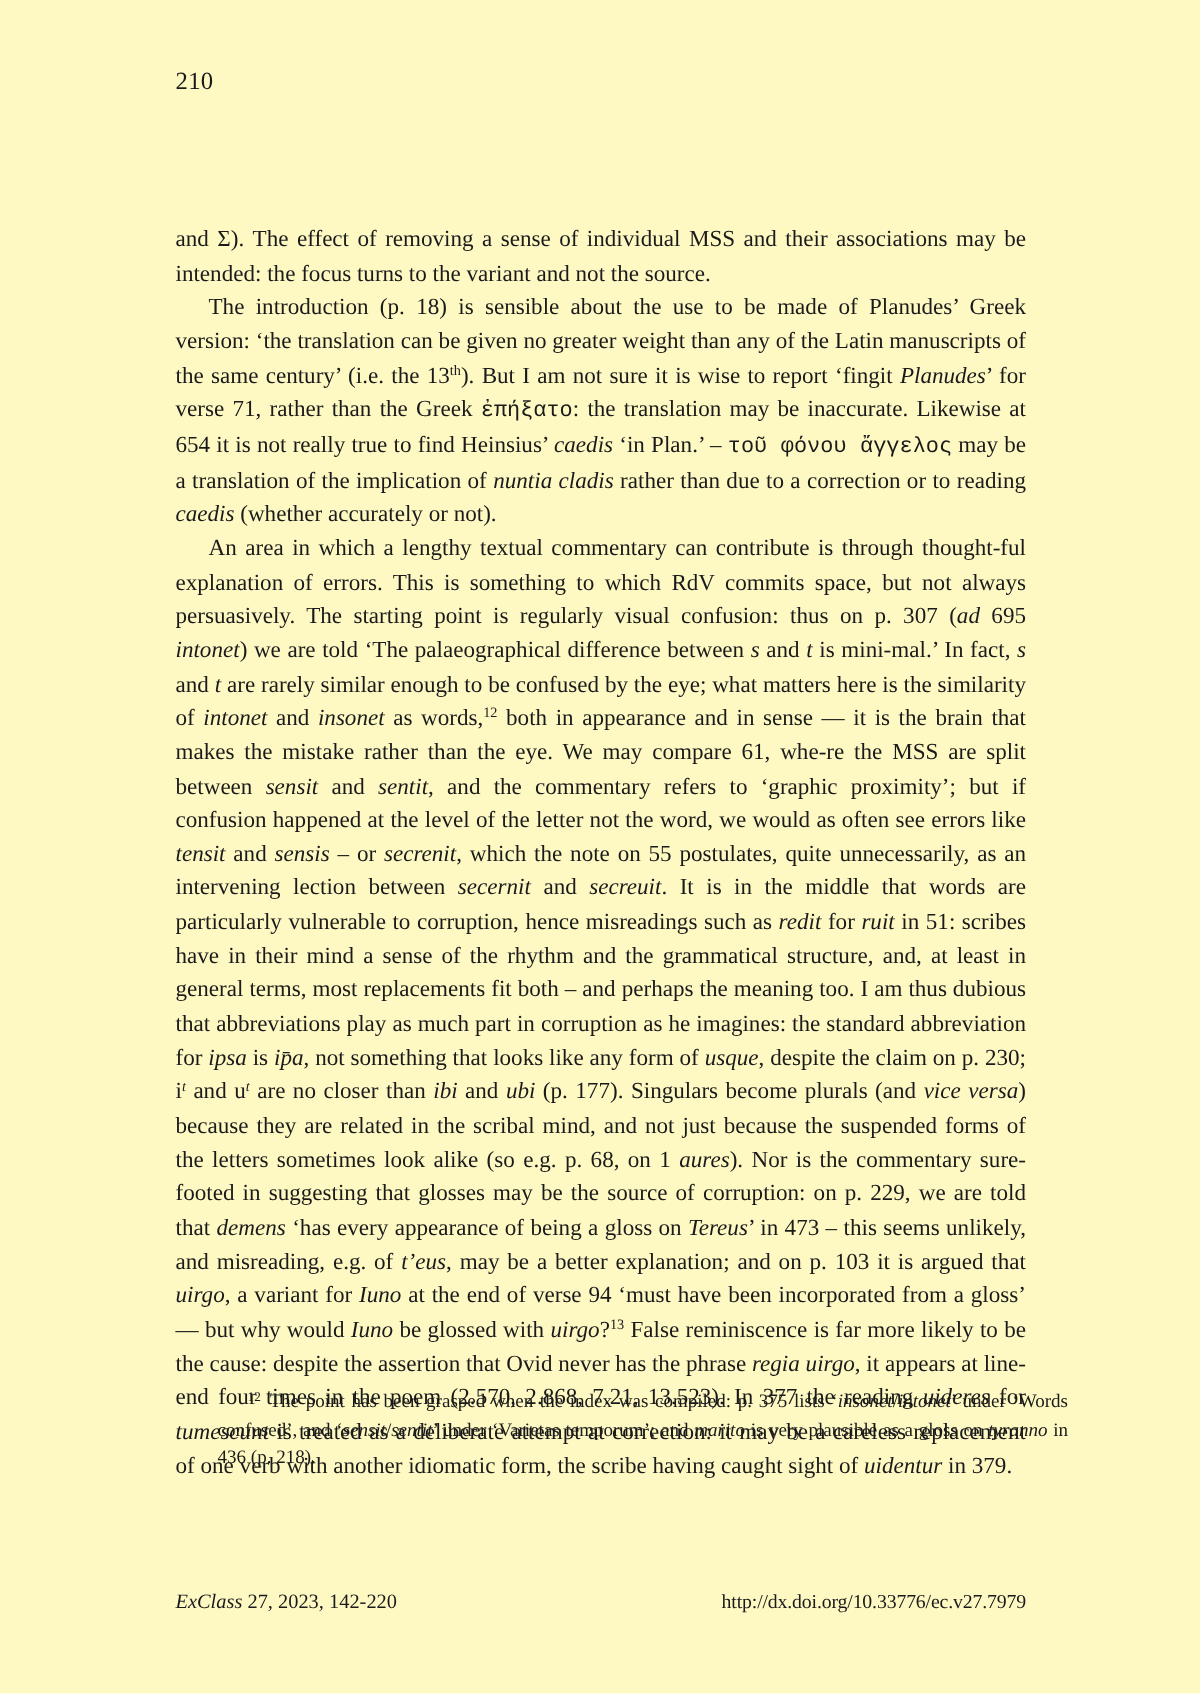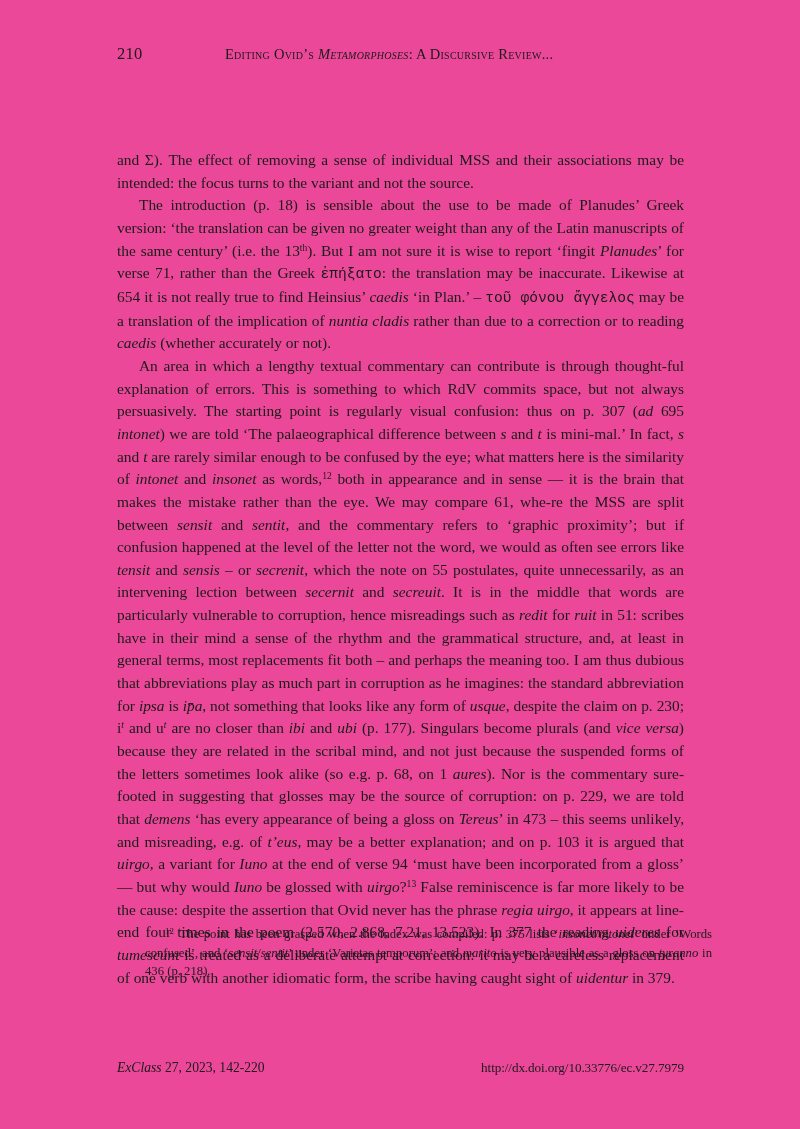--- a/index.html
+++ b/index.html
@@ -13,21 +13,21 @@
     position: relative;
     font-family: "Liberation Serif", "DejaVu Serif", serif;
     color: #1a1a1a;
     -webkit-font-smoothing: antialiased;
   }
   .page {
     position: absolute;
     left: 0; top: 0;
     width: 800px;
     height: 1129px;
-    background: #ec4899;
+    background: #fef9c3;
     overflow: hidden;
   }
 
   
   .running-head {
     position: absolute;
     left: 117px;
     top: 44px;
     width: 567px;
     height: 22px;
@@ -120,23 +120,20 @@
     letter-spacing: -0.1px;
   }
 </style>
 </head>
 <body>
 
 <div class="page">
 
   <div class="running-head">
     <span class="folio">210</span>
-    <span class="head-title">
-      <span>Editing Ovid’s </span><i>Metamorphoses</i><span>: A Discursive Review...</span>
-    </span>
   </div>
 
   <div class="body-text">
     <p>and Σ). The effect of removing a sense of individual MSS and their associations may be intended: the focus turns to the variant and not the source.</p>
     <p class="indented">The introduction (p. 18) is sensible about the use to be made of Planudes’ Greek version: ‘the translation can be given no greater weight than any of the Latin manuscripts of the same century’ (i.e. the 13<sup>th</sup>). But I am not sure it is wise to report ‘fingit <i>Planudes</i>’ for verse 71, rather than the Greek <span class="grk">ἐπήξατο</span>: the translation may be inaccurate. Likewise at 654 it is not really true to find Heinsius’ <i>caedis</i> ‘in Plan.’ – <span class="grk">τοῦ φόνου ἄγγελος</span> may be a translation of the implication of <i>nuntia cladis</i> rather than due to a correction or to reading <i>caedis</i> (whether accurately or not).</p>
     <p class="indented">An area in which a lengthy textual commentary can contribute is through thought-ful explanation of errors. This is something to which RdV commits space, but not always persuasively. The starting point is regularly visual confusion: thus on p. 307 (<i>ad</i> 695 <i>intonet</i>) we are told ‘The palaeographical difference between <i>s</i> and <i>t</i> is mini-mal.’ In fact, <i>s</i> and <i>t</i> are rarely similar enough to be confused by the eye; what matters here is the similarity of <i>intonet</i> and <i>insonet</i> as words,<sup>12</sup> both in appearance and in sense — it is the brain that makes the mistake rather than the eye. We may compare 61, whe-re the MSS are split between <i>sensit</i> and <i>sentit</i>, and the commentary refers to ‘graphic proximity’; but if confusion happened at the level of the letter not the word, we would as often see errors like <i>tensit</i> and <i>sensis</i> – or <i>secrenit</i>, which the note on 55 postulates, quite unnecessarily, as an intervening lection between <i>secernit</i> and <i>secreuit</i>. It is in the middle that words are particularly vulnerable to corruption, hence misreadings such as <i>redit</i> for <i>ruit</i> in 51: scribes have in their mind a sense of the rhythm and the grammatical structure, and, at least in general terms, most replacements fit both – and perhaps the meaning too. I am thus dubious that abbreviations play as much part in corruption as he imagines: the standard abbreviation for <i>ipsa</i> is <i>ip̄a</i>, not something that looks like any form of <i>usque</i>, despite the claim on p. 230; i<sup class="it">t</sup> and u<sup class="it">t</sup> are no closer than <i>ibi</i> and <i>ubi</i> (p. 177). Singulars become plurals (and <i>vice versa</i>) because they are related in the scribal mind, and not just because the suspended forms of the letters sometimes look alike (so e.g. p. 68, on 1 <i>aures</i>). Nor is the commentary sure-footed in suggesting that glosses may be the source of corruption: on p. 229, we are told that <i>demens</i> ‘has every appearance of being a gloss on <i>Tereus</i>’ in 473 – this seems unlikely, and misreading, e.g. of <i>t’eus</i>, may be a better explanation; and on p. 103 it is argued that <i>uirgo</i>, a variant for <i>Iuno</i> at the end of verse 94 ‘must have been incorporated from a gloss’ — but why would <i>Iuno</i> be glossed with <i>uirgo</i>?<sup>13</sup> False reminiscence is far more likely to be the cause: despite the assertion that Ovid never has the phrase <i>regia uirgo</i>, it appears at line-end four times in the poem (2.570, 2.868, 7.21, 13.523). In 377 the reading <i>uideres</i> for <i>tumescunt</i> is treated as a deliberate attempt at correction: it may be a careless replacement of one verb with another idiomatic form, the scribe having caught sight of <i>uidentur</i> in 379.</p>
   </div>
 
   <div class="footnotes">
     <p><sup>12</sup> The point has been grasped when the index was compiled: p. 375 lists ‘<i>insonet</i>/<i>intonet</i>’ under ‘Words confused’, and ‘<i>sensit</i>/<i>sentit</i>’ under ‘Varietas temporum’; and <i>marito</i> is very plausible as a gloss on <i>tyranno</i> in 436 (p. 218).</p>

